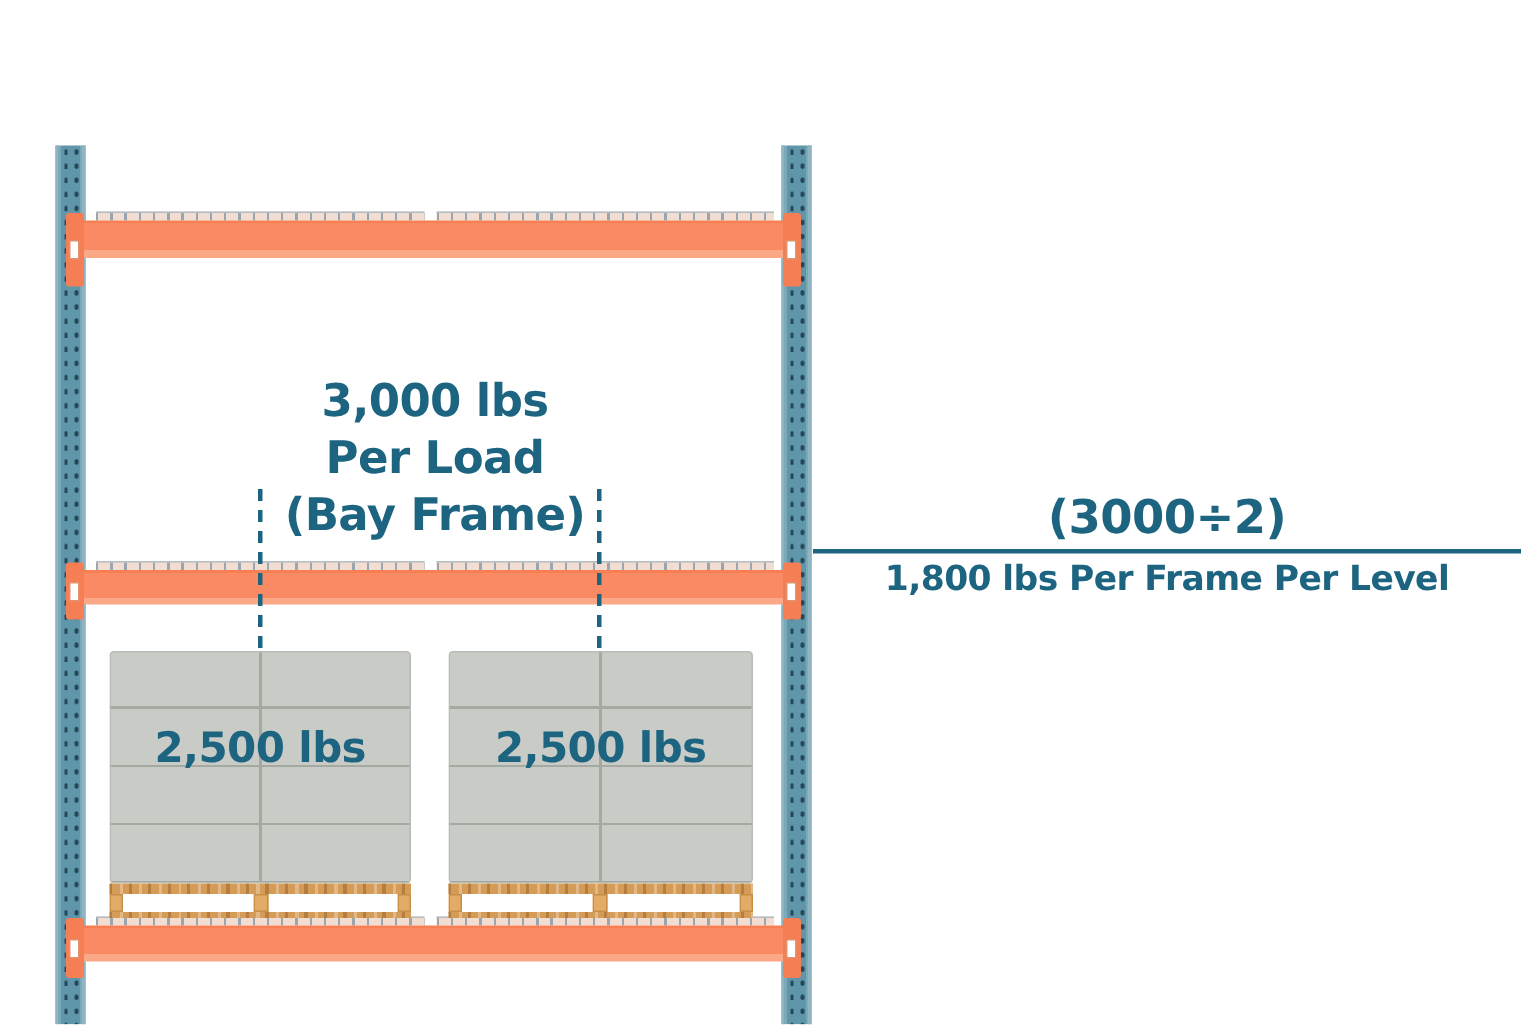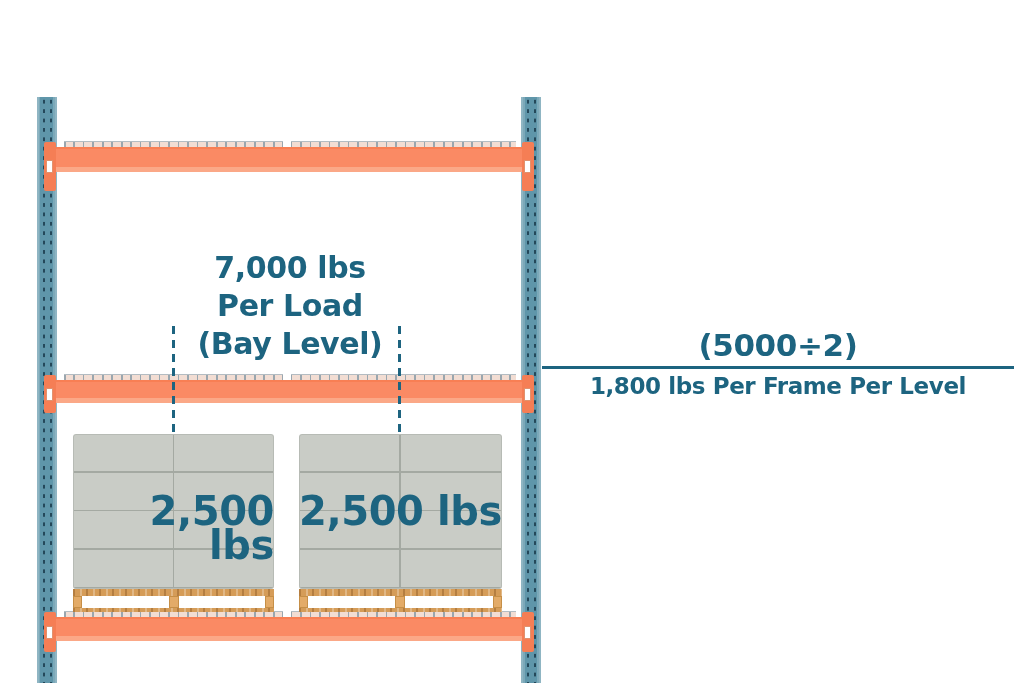--- a/index.html
+++ b/index.html
@@ -82,21 +82,21 @@
     background:repeating-linear-gradient(180deg,#1d6480 0 8px,rgba(0,0,0,0) 8px 14px);
   }
   .dash-line.d1{left:172px;}
   .dash-line.d2{left:398px;}
   
   .teal{color:#1d6480;font-weight:bold;letter-spacing:-0.4px;}
   .bay-label{
     position:absolute;left:160px;top:249px;width:260px;text-align:center;
     font-size:30px;line-height:38px;z-index:6;
   }
-  .pallet-label{position:absolute;top:494px;text-align:right;font-size:40px;line-height:34px;z-index:6;}
+  .pallet-label{position:absolute;top:482px;text-align:center;font-size:28px;line-height:34px;z-index:6;}
   .pallet-label.p1{left:73px;width:201px;}
   .pallet-label.p2{left:299px;width:203px;}
   
   .formula{position:absolute;left:542px;top:324px;width:472px;text-align:center;z-index:6;}
   .formula .num{font-size:31px;line-height:42px;}
   .formula .bar{height:3px;background:#1d6480;}
   .formula .den{font-size:23px;line-height:34px;}
 </style>
 </head>
 <body>
@@ -139,27 +139,27 @@
     <div class="block b-left"></div>
     <div class="block b-mid"></div>
     <div class="block b-right"></div>
     <div class="wood deck-bot"></div>
   </div>
 
   <div class="dash-line d1"></div>
   <div class="dash-line d2"></div>
 
   <div class="bay-label teal">
-    <div>7,000 lbs</div>
+    <div>3,000 lbs</div>
     <div>Per Load</div>
-    <div>(Bay Level)</div>
+    <div>(Bay Frame)</div>
   </div>
 
   <div class="pallet-label teal p1">2,500 lbs</div>
   <div class="pallet-label teal p2">2,500 lbs</div>
 
   <div class="formula">
-    <div class="num teal">(5000÷2)</div>
+    <div class="num teal">(3000÷2)</div>
     <div class="bar"></div>
     <div class="den teal">1,800 lbs Per Frame Per Level</div>
   </div>
 
 </div>
 
 </body></html>

